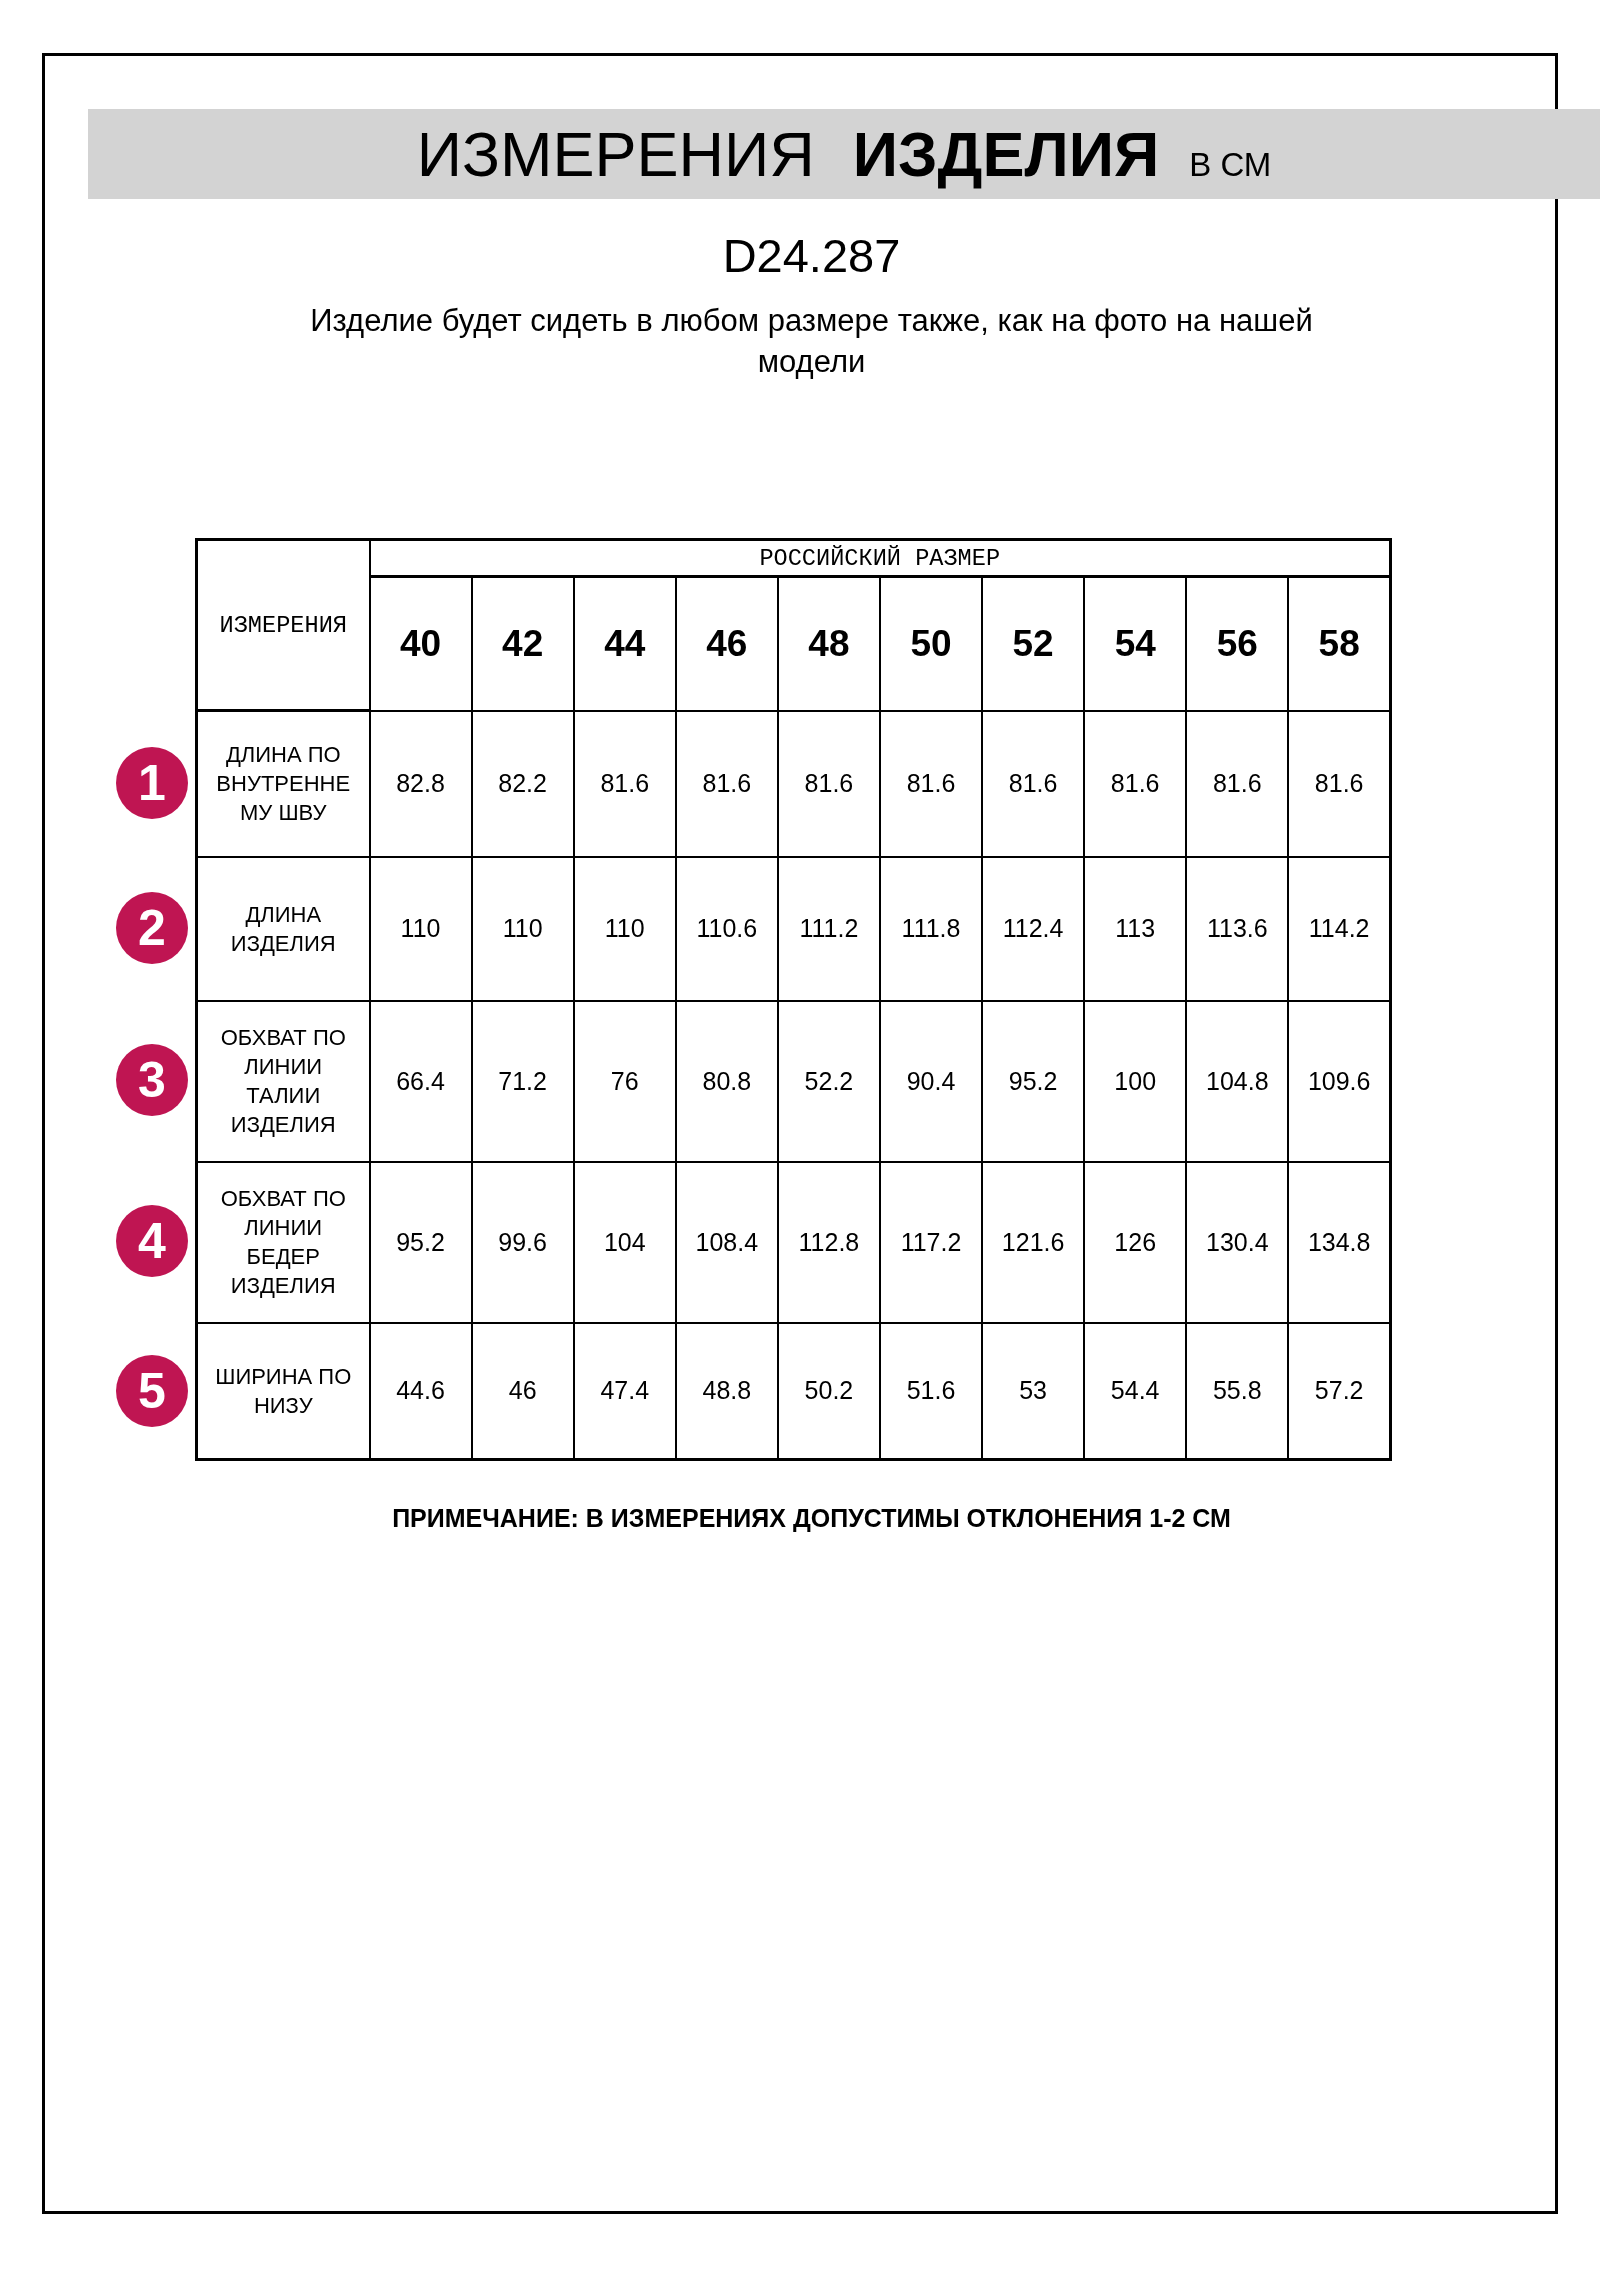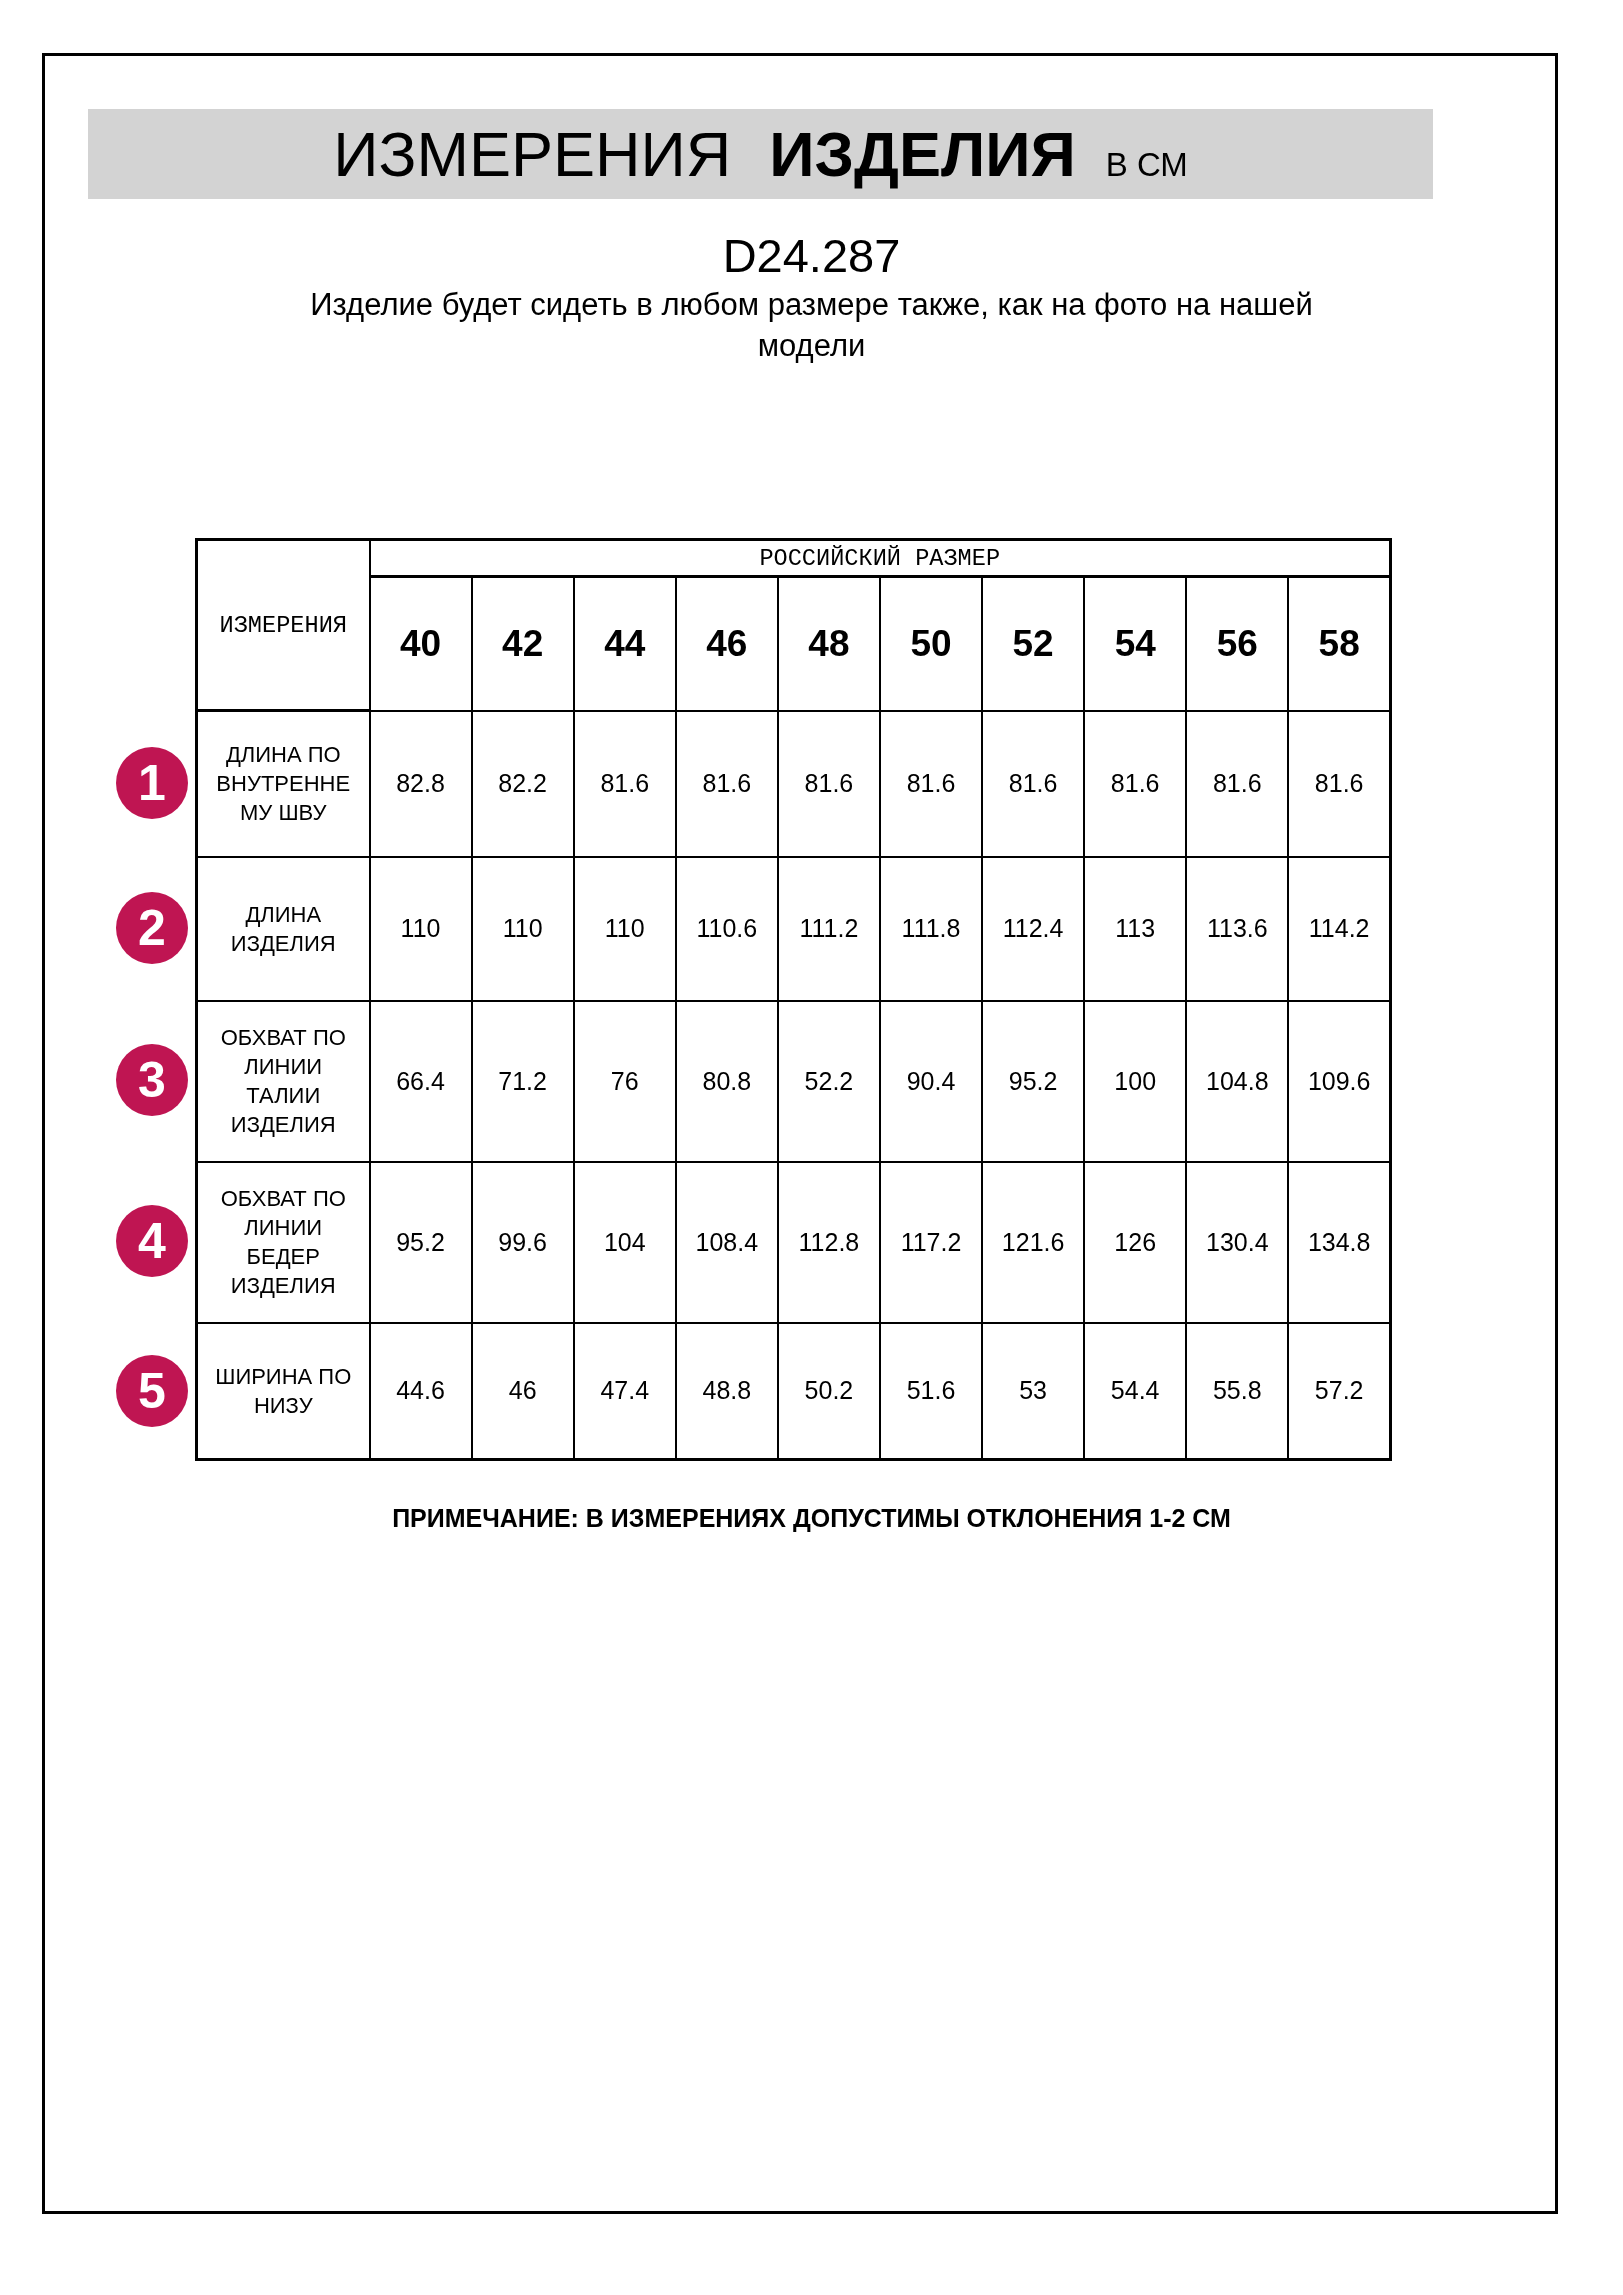--- a/index.html
+++ b/index.html
@@ -6,32 +6,32 @@
   .sheet {
     position:relative; width:1623px; height:2295px; background:#ffffff;
     font-family:"Liberation Sans","DejaVu Sans",sans-serif; color:#000;
     overflow:hidden;
   }
   .page-border {
     position:absolute; left:42px; top:53px; width:1516px; height:2161px;
     border:3.3px solid #000; box-sizing:border-box;
   }
   .title-band {
-    position:absolute; left:88px; top:109px; width:1345px; height:90px;
+    position:absolute; left:88px; top:109px; width:1512px; height:90px;
     background:#d3d3d3; text-align:center; line-height:90px; white-space:nowrap;
   }
   .title-part1 { font-size:63px; font-weight:normal; }
   .title-part2 { font-size:63px; font-weight:bold; margin-left:38px; }
   .title-part3 { font-size:33px; font-weight:normal; margin-left:30px; }
   .article {
     position:absolute; left:0; right:0; top:230px;
     text-align:center; font-size:47px; line-height:52px;
   }
   .intro {
-    position:absolute; left:0; right:0; top:284px;
+    position:absolute; left:0; right:0; top:300px;
     text-align:center; font-size:31px; line-height:41px; white-space:pre-line;
   }
   table.size-table {
     position:absolute; left:195px; top:538px; width:1197px;
     border-collapse:collapse; table-layout:fixed;
     border:3.3px solid #000; text-align:center;
   }
   .size-table col.c-label { width:173px; }
   .size-table th, .size-table td {
     border:2px solid #000; vertical-align:middle; padding:0;

